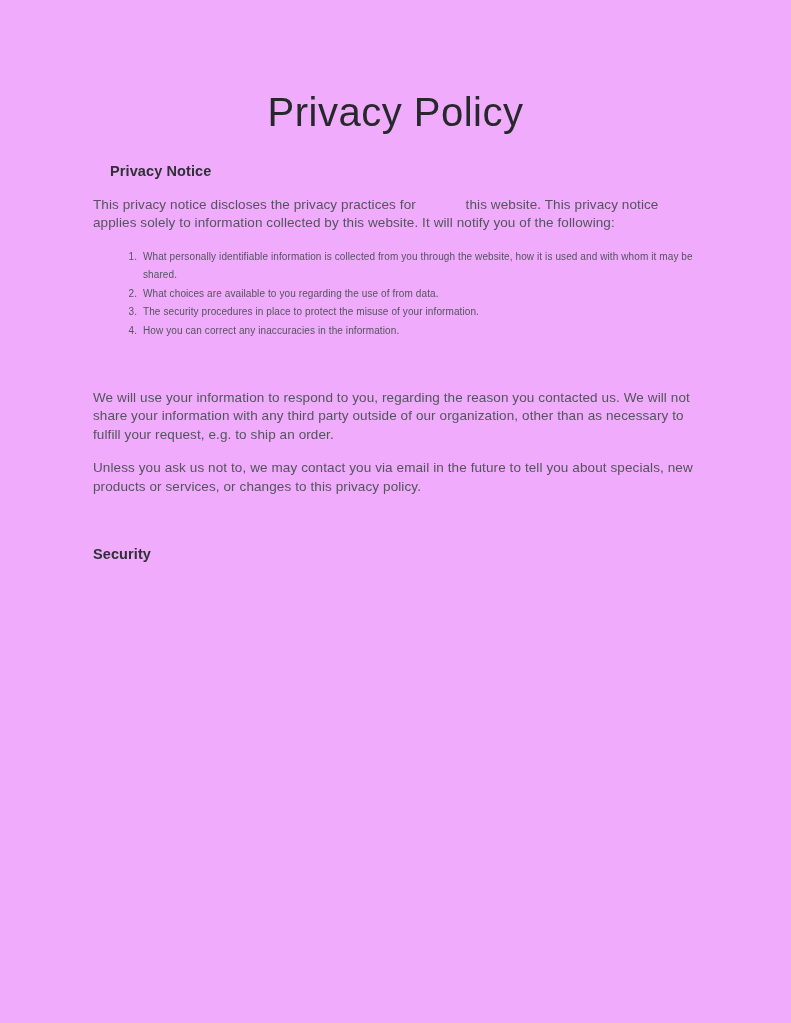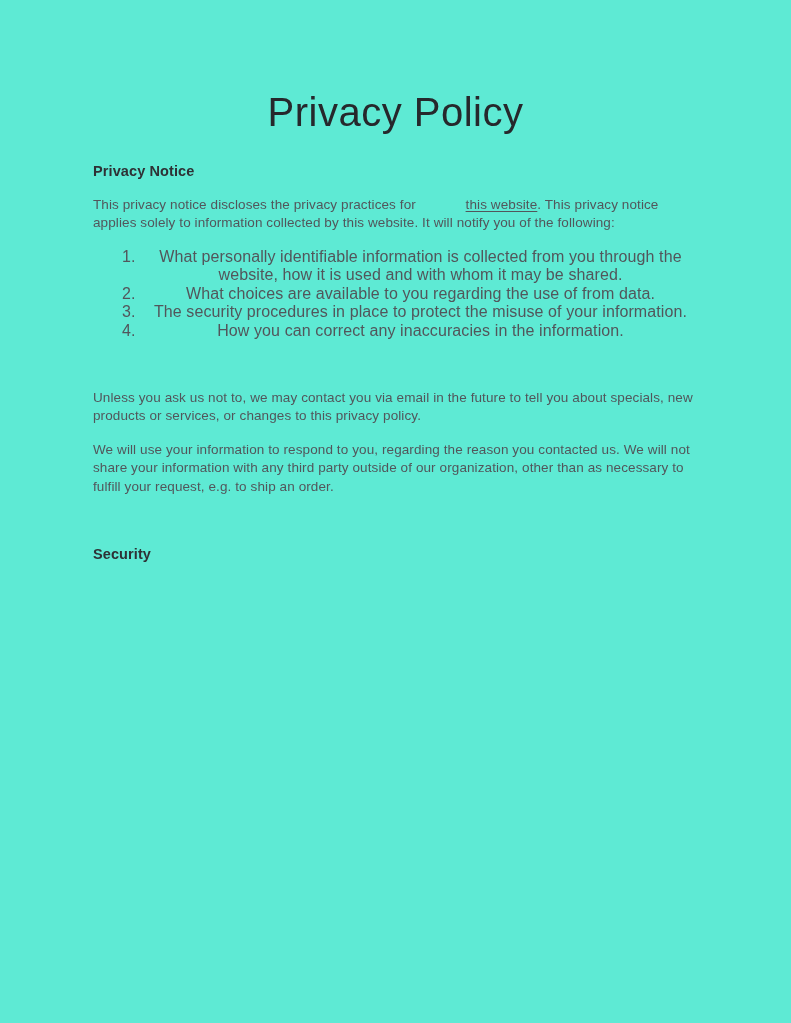--- a/index.html
+++ b/index.html
@@ -11,72 +11,71 @@
     width: 791px;
     height: 1023px;
     overflow: hidden;
     font-family: "Liberation Sans", sans-serif;
   }
   .page {
     box-sizing: border-box;
     width: 791px;
     height: 1023px;
     padding: 89px 93px 0 93px;
-    background: #5eead4;
+    background: #f0abfc;
   }
   h1.doc-title {
     margin: 0;
     font-size: 40px;
     font-weight: 400;
     line-height: 46px;
     text-align: center;
     color: #26282c;
     letter-spacing: 0.5px;
   }
   h2.section-heading {
     margin: 15px 0 0 0;
     font-size: 14.5px;
     font-weight: 700;
     line-height: 18.5px;
     color: #2e3135;
     letter-spacing: 0.1px;
   }
   h2.section-heading.first {
     margin-top: 27px;
+    margin-left: 17px;
   }
   p.body-text {
     margin: 15px 0 0 0;
     font-size: 13.5px;
     font-weight: 400;
     line-height: 18.5px;
     color: #52565b;
     letter-spacing: 0.1px;
   }
   ol.doc-list, ul.doc-list {
     margin: 15px 0 0 0;
     padding: 0 0 0 47px;
-    font-size: 16px;
+    font-size: 10px;
     line-height: 18.5px;
     color: #52565b;
     letter-spacing: 0.1px;
-    text-align: center;
   }
   ol.doc-list li, ul.doc-list li {
     padding-left: 3px;
   }
   ul.doc-list li::marker {
     font-size: 11px;
   }
   .empty-line {
     height: 18.5px;
     margin-top: 15px;
   }
   a.doc-link {
     color: inherit;
-    text-decoration: underline;
     text-underline-offset: 2px;
     cursor: pointer;
     padding-left: 42px;
   }
 </style>
 </head>
 <body>
 
 <div class="page">
 
@@ -89,22 +88,22 @@
   <ol class="doc-list">
     <li>What personally identifiable information is collected from you through the website, how it is used and with whom it may be shared.</li>
     <li>What choices are available to you regarding the use of from data.</li>
     <li>The security procedures in place to protect the misuse of your information.</li>
     <li>How you can correct any inaccuracies in the information.</li>
   </ol>
 
   <div class="empty-line"></div>
 
 
+  <p class="body-text">We will use your information to respond to you, regarding the reason you contacted us. We will not share your information with any third party outside of our organization, other than as necessary to fulfill your request, e.g. to ship an order.</p>
   <p class="body-text">Unless you ask us not to, we may contact you via email in the future to tell you about specials, new products or services, or changes to this privacy policy.</p>
-  <p class="body-text">We will use your information to respond to you, regarding the reason you contacted us. We will not share your information with any third party outside of our organization, other than as necessary to fulfill your request, e.g. to ship an order.</p>
 
 
 
 
   <div class="empty-line"></div>
 
   <h2 class="section-heading">Security</h2>
 
 
 </div>

